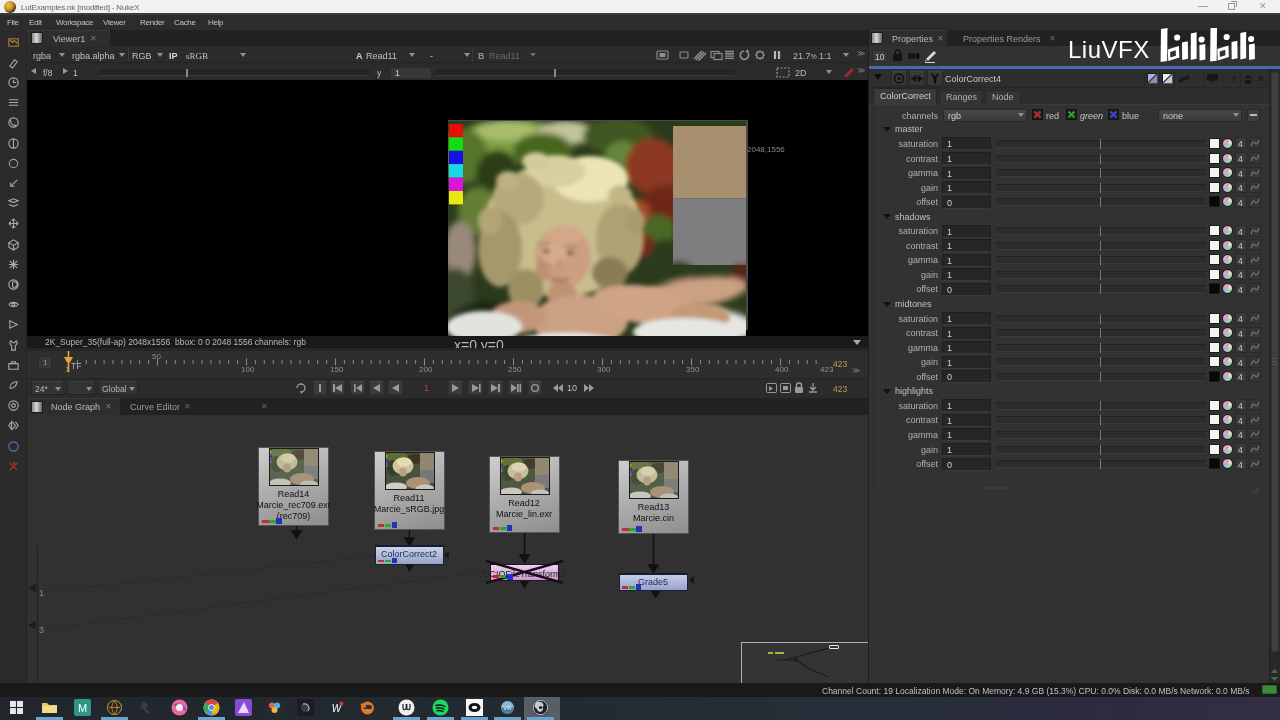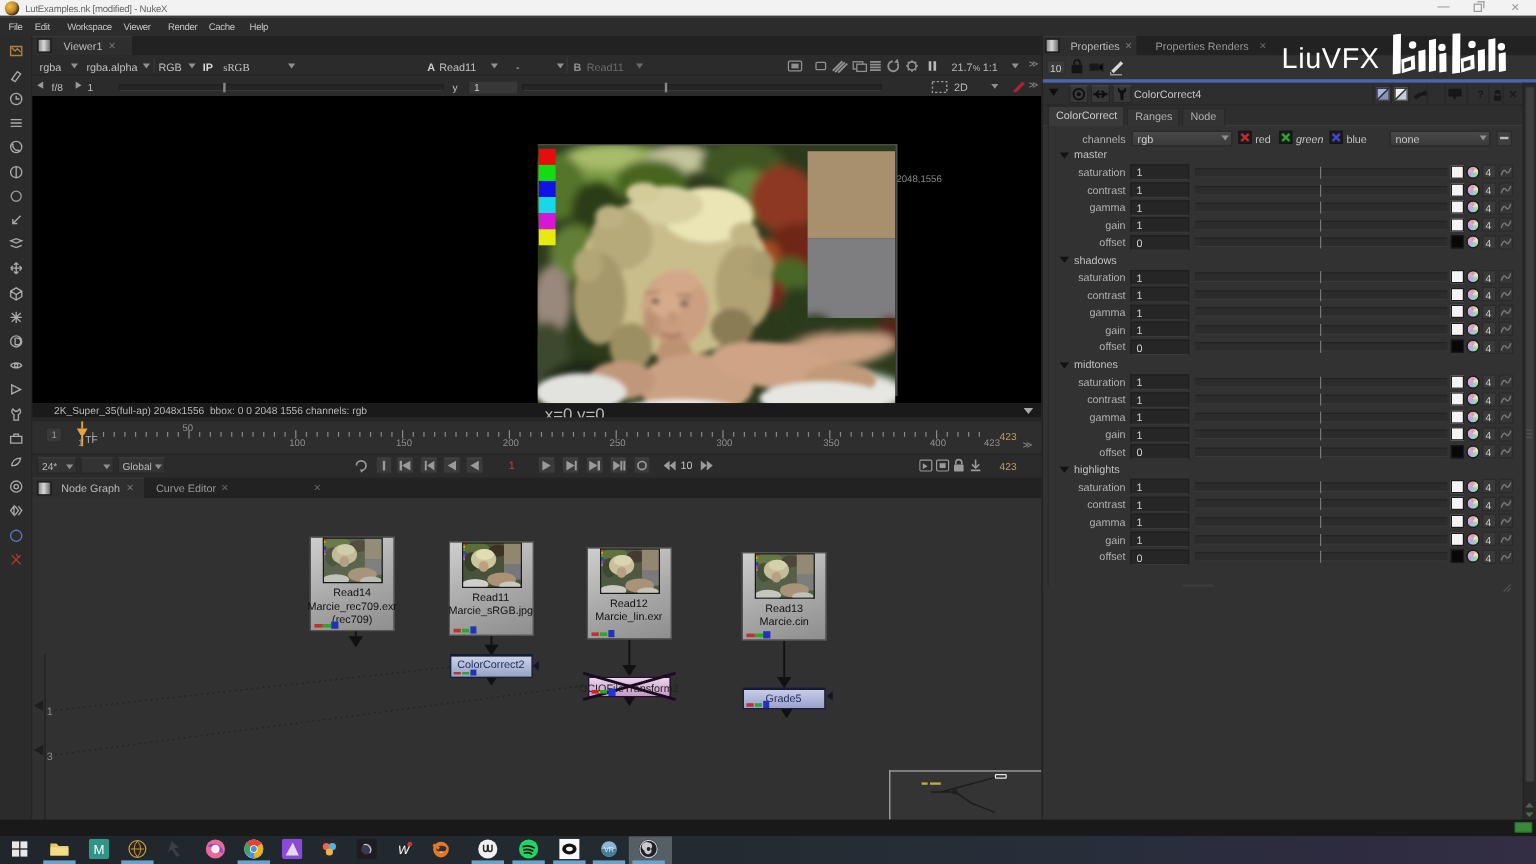--- a/index.html
+++ b/index.html
@@ -1002,20 +1002,21 @@
       <path d="M7 1L1 7M7 4L4 7" stroke="#555" stroke-width="1"></path>
     </svg>
 <div class="ab" style="left:873px;top:105px;width:1px;height:385px;background:#2c2c2c;"></div>
 <div class="ab" style="left:1269px;top:69px;width:11px;height:614px;background:#282828;border-left:1px solid #222;"></div>
 <div class="ab" style="left:1270.5px;top:72px;width:8px;height:580px;background:#3f3f3f;border:1px solid #333;border-radius:2px;"></div>
 <div class="ab" style="left:1272px;top:358px;width:5px;height:1px;background:#555;box-shadow:0 3px 0 #555,0 6px 0 #555;"></div>
 <svg class="ab" style="left:1270px;top:668px" width="9" height="14" viewBox="0 0 9 14">
       <path d="M4.5 1l3.5 4h-7zM4.5 13L1 9h7z" fill="#4a6a4a"></path>
     </svg>
 <div class="ab" style="left:0;top:683px;width:1280px;height:14px;background:#191919;"></div>
+<div class="txt" style="left:822px;top:685.5px;font-size:8.5px;color:#c0c0c0;">Channel Count: 19 Localization Mode: On Memory: 4.9 GB (15.3%) CPU: 0.0% Disk: 0.0 MB/s Network: 0.0 MB/s</div>
 <div class="ab" style="left:1262px;top:685px;width:15px;height:9px;background:#3a8a3a;border:1px solid #2a6a2a;border-radius:1px;"></div>
 <div class="ab" style="left:0;top:697px;width:1280px;height:23px;background:linear-gradient(90deg,#20262b,#232b31 45%,#272e3a 70%,#2e2b40 88%,#332e44);"></div>
 <svg class="ab" style="left:10px;top:701px" width="13" height="13" viewBox="0 0 14 14">
 <rect x="0" y="0" width="6.4" height="6.4" fill="#e8e8e8"></rect>
       <rect x="7.6" y="0" width="6.4" height="6.4" fill="#e8e8e8"></rect>
 <rect x="0" y="7.6" width="6.4" height="6.4" fill="#e8e8e8"></rect>
       <rect x="7.6" y="7.6" width="6.4" height="6.4" fill="#e8e8e8"></rect>
     </svg>
 <div class="ab" style="left:41px;top:699px;width:17px;height:17px;"><svg width="17" height="17" viewBox="0 0 17 17">
         <path d="M1 4h5l2 2h8v8H1z" fill="#e8c868"></path>

